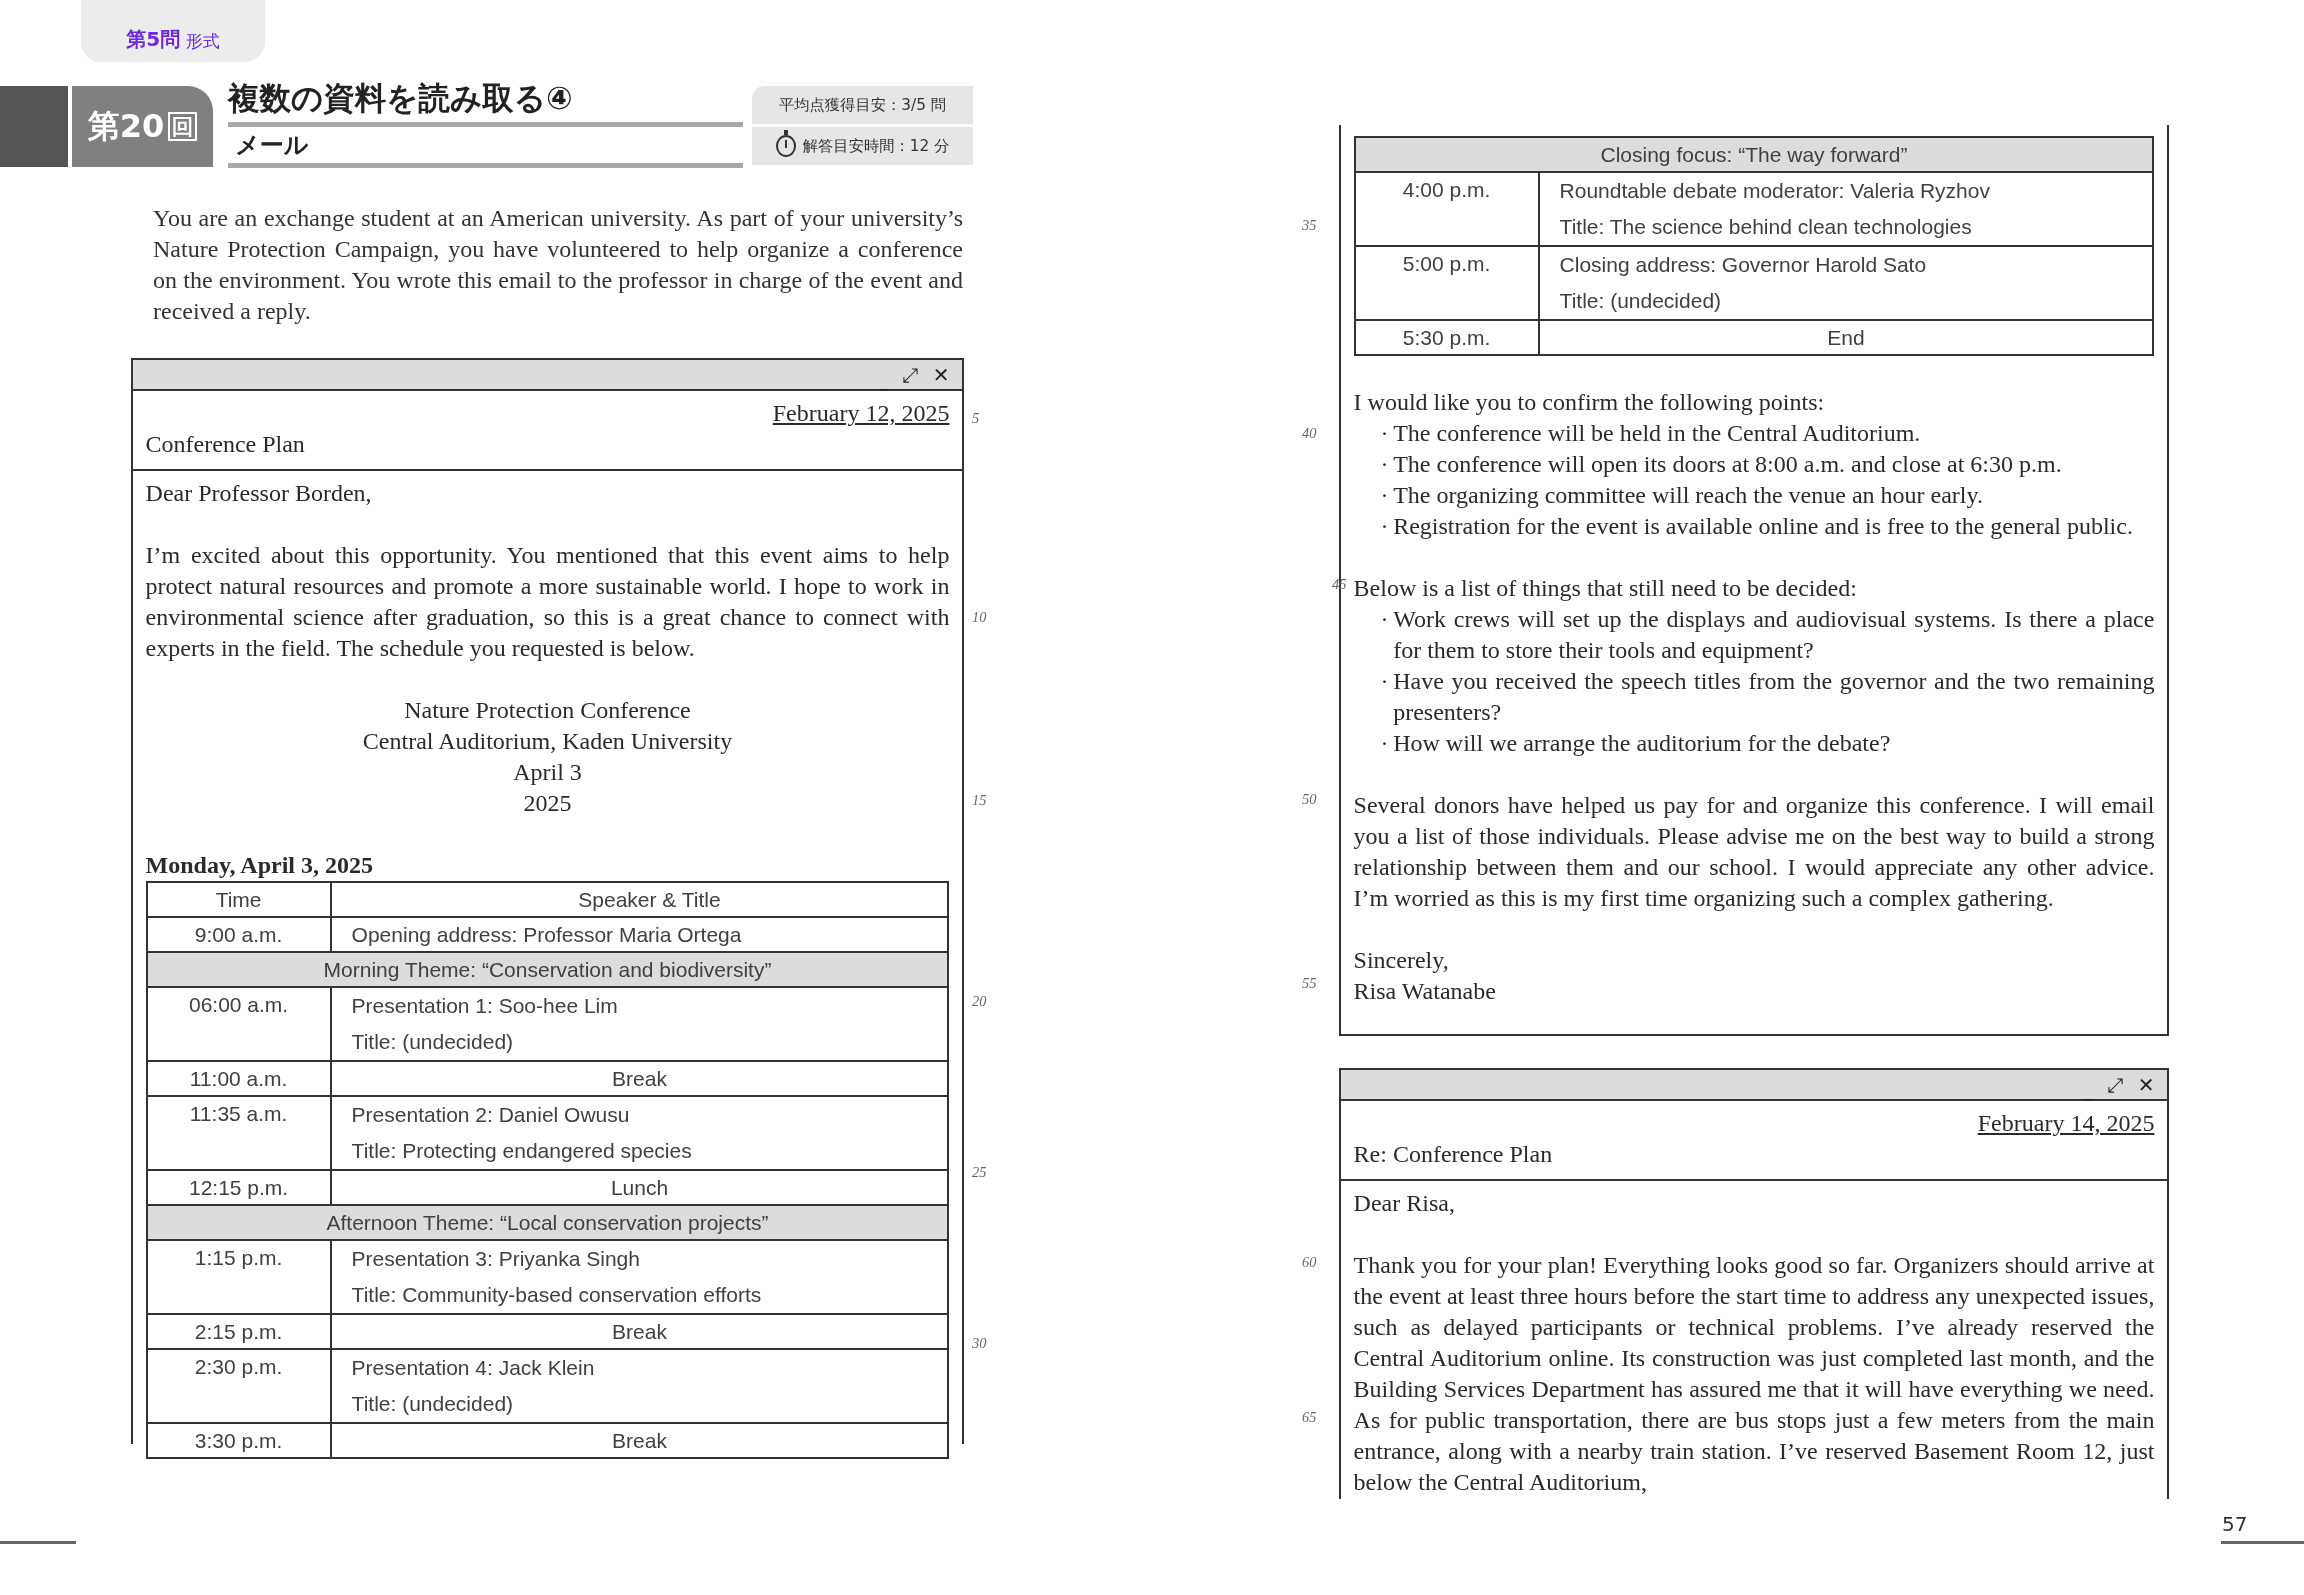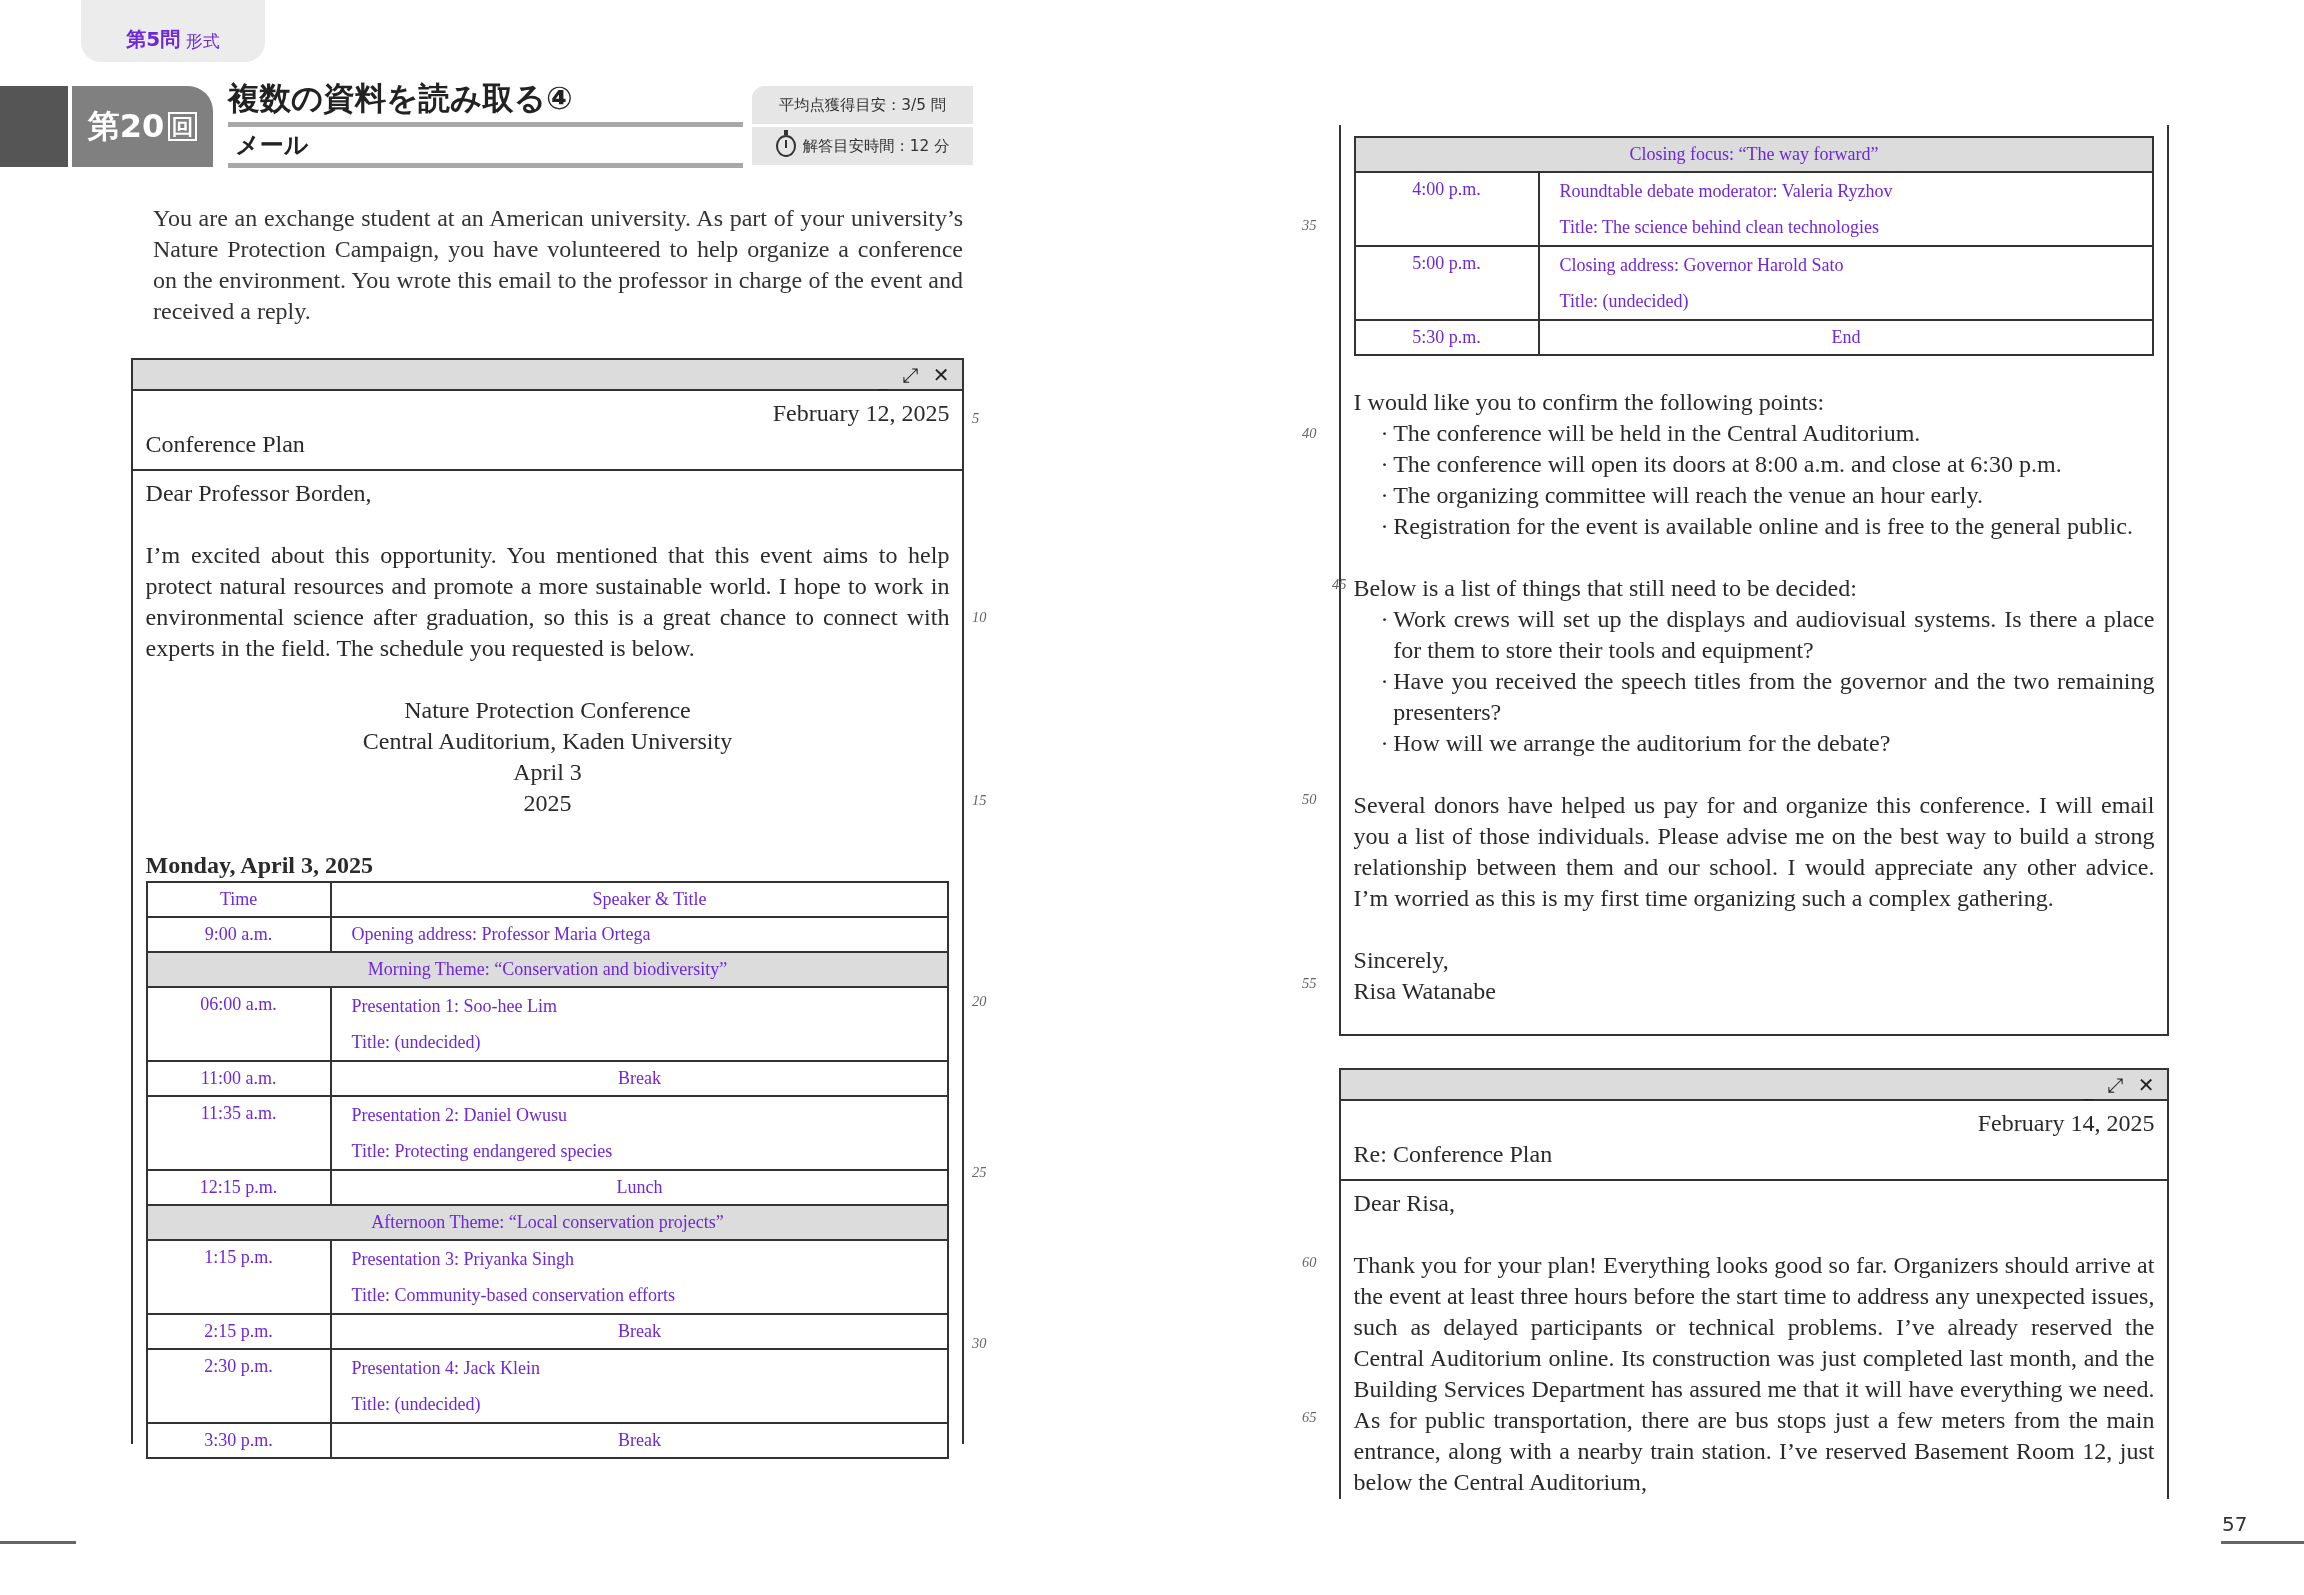--- a/index.html
+++ b/index.html
@@ -30,29 +30,29 @@
 
   
   .intro { left: 153px; top: 203px; width: 810px; font-size: 24px; line-height: 31px; text-align: justify; color: #333; }
 
   
   .email { border: 2.3px solid #333; border-top: none; background: #fff; }
   .email-titlebar { height: 33px; background: #dcdcdc; border-top: 2.7px solid #333; border-bottom: 2.7px solid #333;
     display: flex; justify-content: flex-end; align-items: center; padding-right: 12.6px; gap: 14.4px; font-family: "DejaVu Sans", sans-serif; font-size: 20px; color: #222; }
   .email-titlebar .minimize { font-size: 18px; line-height: 9px; padding-top: 10.8px; }
   .email-head { border-bottom: 2.7px solid #333; padding: 7.2px 12.6px 9px 12.6px; font-size: 24px; line-height: 31px; }
-  .email-head .date { text-align: right; }
+  .email-head .date { text-align: right; text-decoration: underline; }
   .email-body { padding: 7.2px 12.6px 0 12.6px; font-size: 24px; line-height: 31px; color: #2a2a2a; }
   .email-body p { text-align: justify; }
   .gap { height: 31px; }
   .center { text-align: center; }
   .bold-serif { font-weight: bold; }
 
   
-  table.sched { border-collapse: collapse; width: 100%; font-family: Liberation Serif, serif; font-size: 18px; color: #6d28d9; }
+  table.sched { border-collapse: collapse; width: 100%; font-family: Liberation Sans, sans-serif; font-size: 21px; color: #404040; }
   table.sched td, table.sched th { border: 2.3px solid #333; padding: 0 20px; height: 33px; line-height: 33px; font-weight: normal; }
   table.sched td.time { text-align: center; width: 184px; padding: 0 5.4px; vertical-align: top; }
   table.sched td.center { text-align: center; }
   table.sched tr.theme td { background: #dcdcdc; text-align: center; }
   table.sched td.two { line-height: 36px; vertical-align: top; }
 
   .bullet-list { padding-left: 27px; }
   .bullet-list li { list-style: none; position: relative; padding-left: 12.6px; text-align: justify; }
   .bullet-list li::before { content: "·"; position: absolute; left: 0; top: 0; }
 

